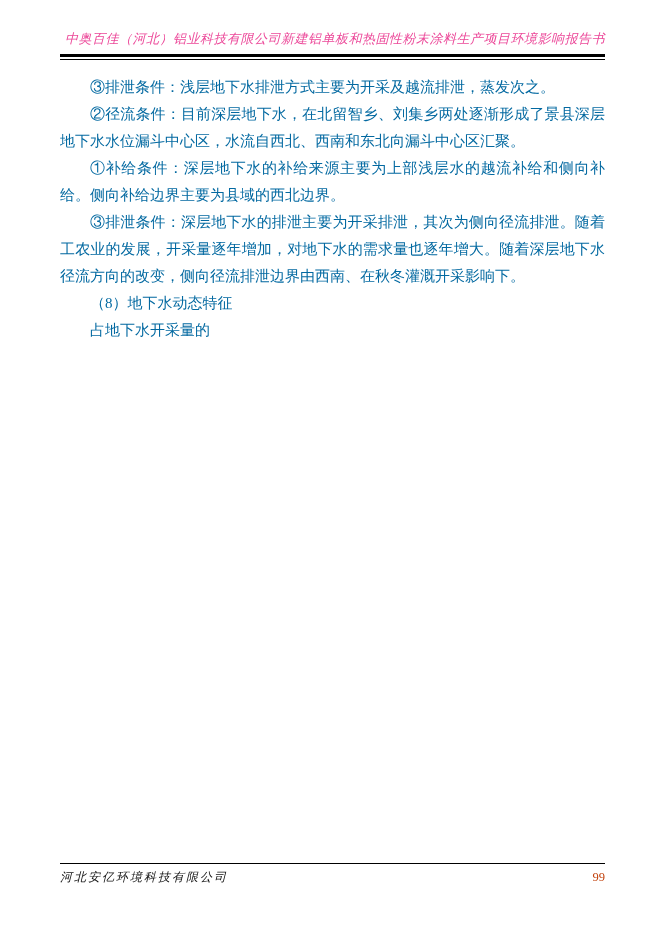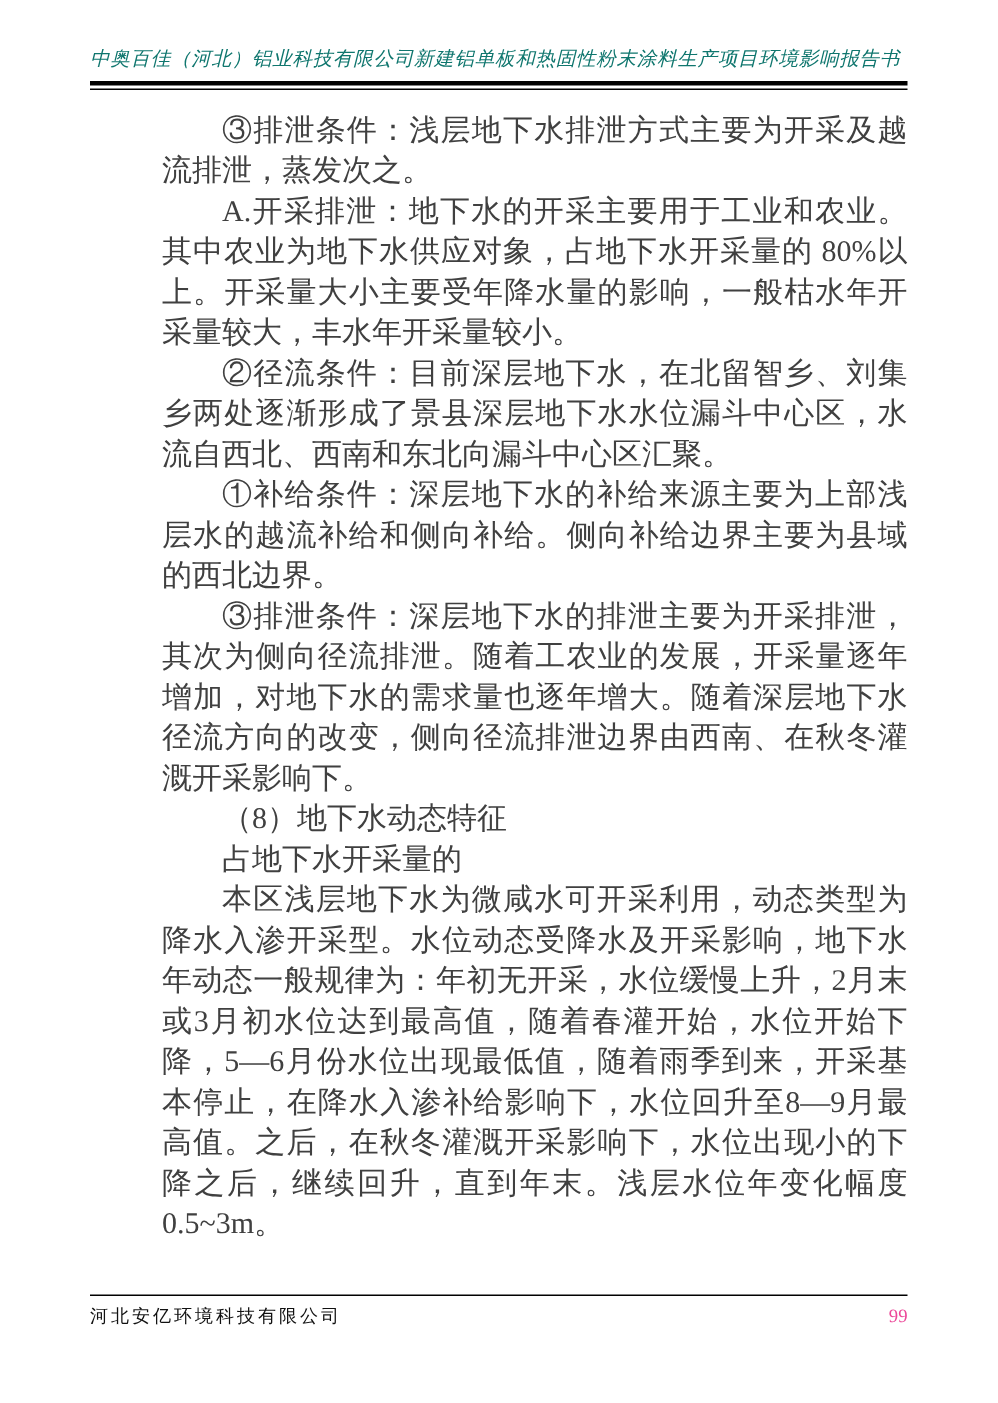--- a/index.html
+++ b/index.html
@@ -14,48 +14,47 @@
     overflow: hidden;
   }
   
   .header {
     position: absolute;
     top: 30px;
     left: 60px;
     right: 60px;
   }
   .header-title {
-    text-align: left;
+    text-align: right;
     font-size: 13px;
     font-style: italic;
     letter-spacing: 0.5px;
     white-space: nowrap;
-    color: #0f766e;
+    color: #ec4899;
   }
   .rule-thick {
     margin-top: 6px;
     height: 3px;
     background: #000000;
   }
   .rule-thin {
     margin-top: 2px;
     height: 1px;
     background: #000000;
   }
   
   .doc-body {
     position: absolute;
     top: 74px;
     left: 60px;
     right: 60px;
-    font-size: 20px;
+    font-size: 15px;
     line-height: 27px;
     text-align: justify;
-    color: #404040;
-    margin-left: 48px;
+    color: #0369a1;
   }
   .doc-body p {
     margin: 0;
     text-indent: 2em;
   }
   
   .footer {
     position: absolute;
     top: 863px;
     left: 60px;
@@ -66,48 +65,47 @@
     background: #000000;
   }
   .footer-row {
     margin-top: 5px;
     display: flex;
     justify-content: space-between;
     align-items: baseline;
   }
   .footer-company {
     font-size: 12px;
+    font-style: italic;
     letter-spacing: 2px;
     color: #111111;
   }
   .footer-page {
     font-size: 12.5px;
-    color: #ec4899;
+    color: #c2410c;
   }
 </style>
 </head>
 <body>
 
 <div class="page">
 
   <div class="header">
     <div class="header-title">中奥百佳（河北）铝业科技有限公司新建铝单板和热固性粉末涂料生产项目环境影响报告书</div>
     <div class="rule-thick"></div>
     <div class="rule-thin"></div>
   </div>
 
   <div class="doc-body">
     <p>③排泄条件：浅层地下水排泄方式主要为开采及越流排泄，蒸发次之。</p>
-    <p>A.开采排泄：地下水的开采主要用于工业和农业。其中农业为地下水供应对象，占地下水开采量的 80%以上。开采量大小主要受年降水量的影响，一般枯水年开采量较大，丰水年开采量较小。</p>
     <p>②径流条件：目前深层地下水，在北留智乡、刘集乡两处逐渐形成了景县深层地下水水位漏斗中心区，水流自西北、西南和东北向漏斗中心区汇聚。</p>
     <p>①补给条件：深层地下水的补给来源主要为上部浅层水的越流补给和侧向补给。侧向补给边界主要为县域的西北边界。</p>
     <p>③排泄条件：深层地下水的排泄主要为开采排泄，其次为侧向径流排泄。随着工农业的发展，开采量逐年增加，对地下水的需求量也逐年增大。随着深层地下水径流方向的改变，侧向径流排泄边界由西南、在秋冬灌溉开采影响下。</p>
     <p>（8）地下水动态特征</p>
     <p>占地下水开采量的</p>
-    <p>本区浅层地下水为微咸水可开采利用，动态类型为降水入渗开采型。水位动态受降水及开采影响，地下水年动态一般规律为：年初无开采，水位缓慢上升，2月末或3月初水位达到最高值，随着春灌开始，水位开始下降，5—6月份水位出现最低值，随着雨季到来，开采基本停止，在降水入渗补给影响下，水位回升至8—9月最高值。之后，在秋冬灌溉开采影响下，水位出现小的下降之后，继续回升，直到年末。浅层水位年变化幅度0.5~3m。</p>
   </div>
 
   <div class="footer">
     <div class="footer-rule"></div>
     <div class="footer-row">
       <span class="footer-company">河北安亿环境科技有限公司</span>
       <span class="footer-page">99</span>
     </div>
   </div>
 

